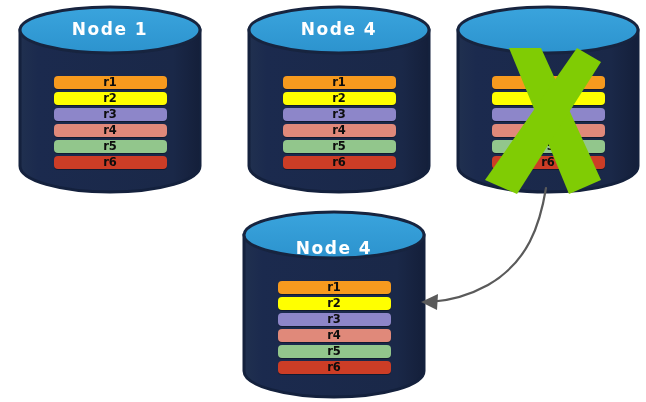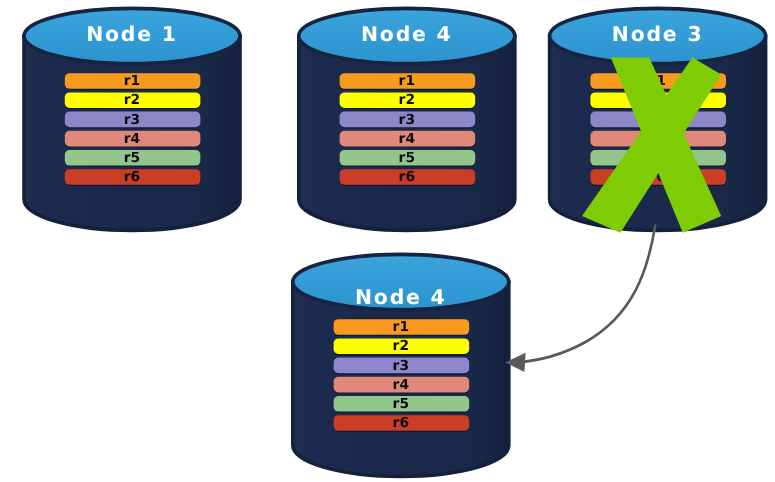--- a/index.html
+++ b/index.html
@@ -54,20 +54,21 @@
     pointer-events: none;
   }
 
   .rows {
     position: absolute;
     left: 0;
     width: 100%;
     display: flex;
     flex-direction: column;
     align-items: center;
+    margin-top: 15px;
   }
   .row-bar {
     position: relative;
     border-radius: 4px;
     color: #0d0d0d;
     font-weight: bold;
     font-size: 11.5px;
     line-height: 13px;
     text-align: center;
     box-shadow: 0 1px 0 rgba(0,0,0,0.35);
@@ -150,21 +151,20 @@
     </div>
   </div>
 
   <div class="node" id="node-3-el" style="left:455px; top:4px; width:186px; height:188px;">
     <div class="cyl-wrap">
       <svg class="cyl-svg" viewBox="0 0 186 188" preserveAspectRatio="none">
         <path d="M3,26 L3,162 A90,26 0 0 0 183,162 L183,26 Z" fill="url(#bodyGrad1)" stroke="#14213D" stroke-width="3"></path>
         <ellipse cx="93" cy="26" rx="90" ry="23" fill="url(#topGrad1)" stroke="#17243F" stroke-width="3"></ellipse>
       </svg>
     </div>
-    <div class="node-title" style="top:15px;">Node  3</div>
     <div class="rows" style="top:57px; gap:3px;">
       <div class="row-bar" style="width:113px; background:#F79A1E;">r1</div>
       <div class="row-bar" style="width:113px; background:#FFFF00;">r2</div>
       <div class="row-bar" style="width:113px; background:#8D86C9;">r3</div>
       <div class="row-bar" style="width:113px; background:#E0897A;">r4</div>
       <div class="row-bar" style="width:113px; background:#92C68C;">r5</div>
       <div class="row-bar" style="width:113px; background:#CC3D26;">r6</div>
     </div>
 
     <div class="xmark" style="left:30px; top:44px; width:116px; height:146px;">

